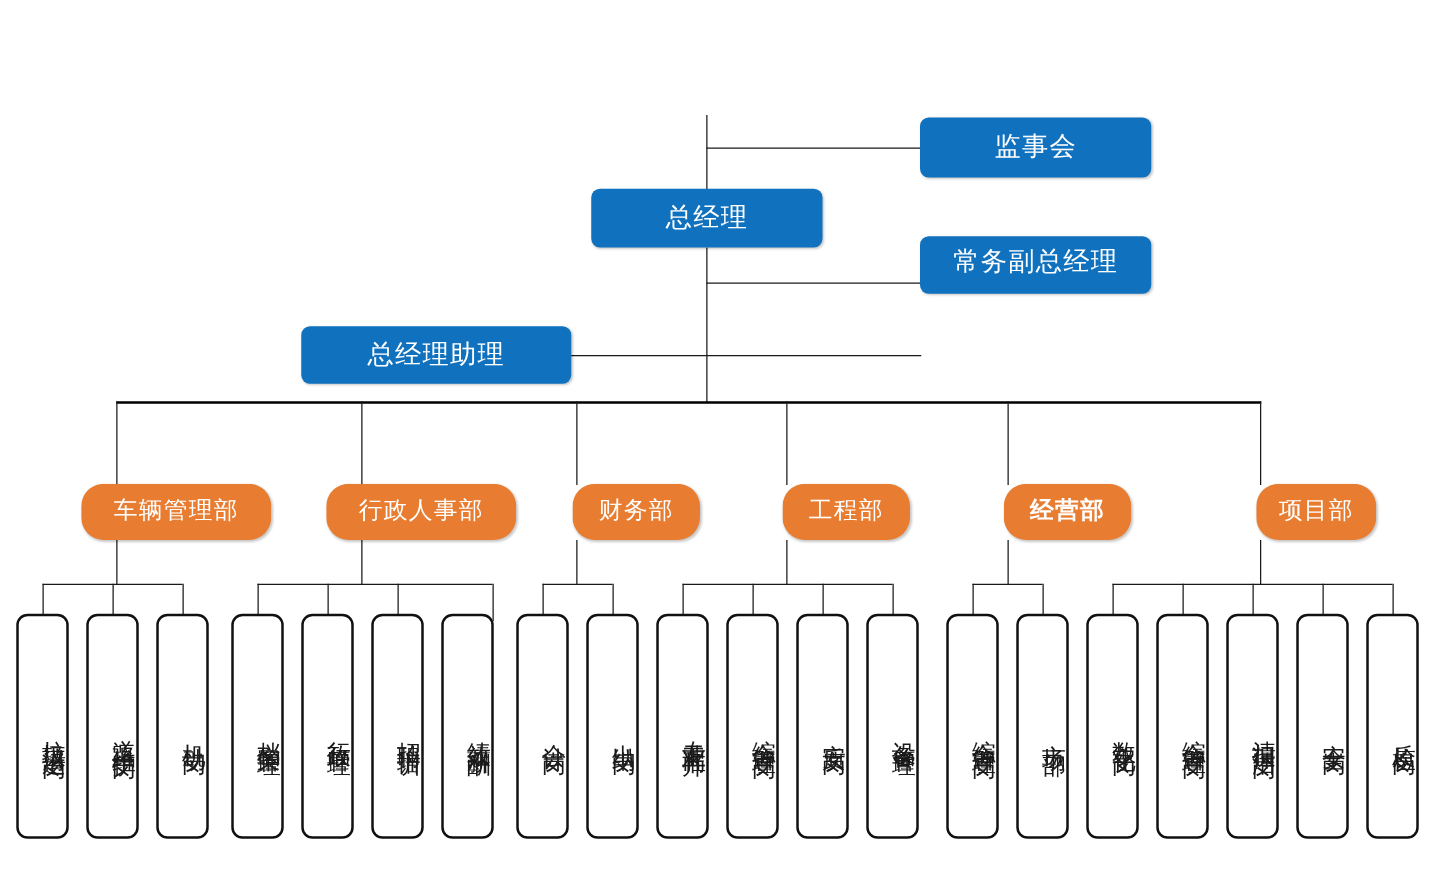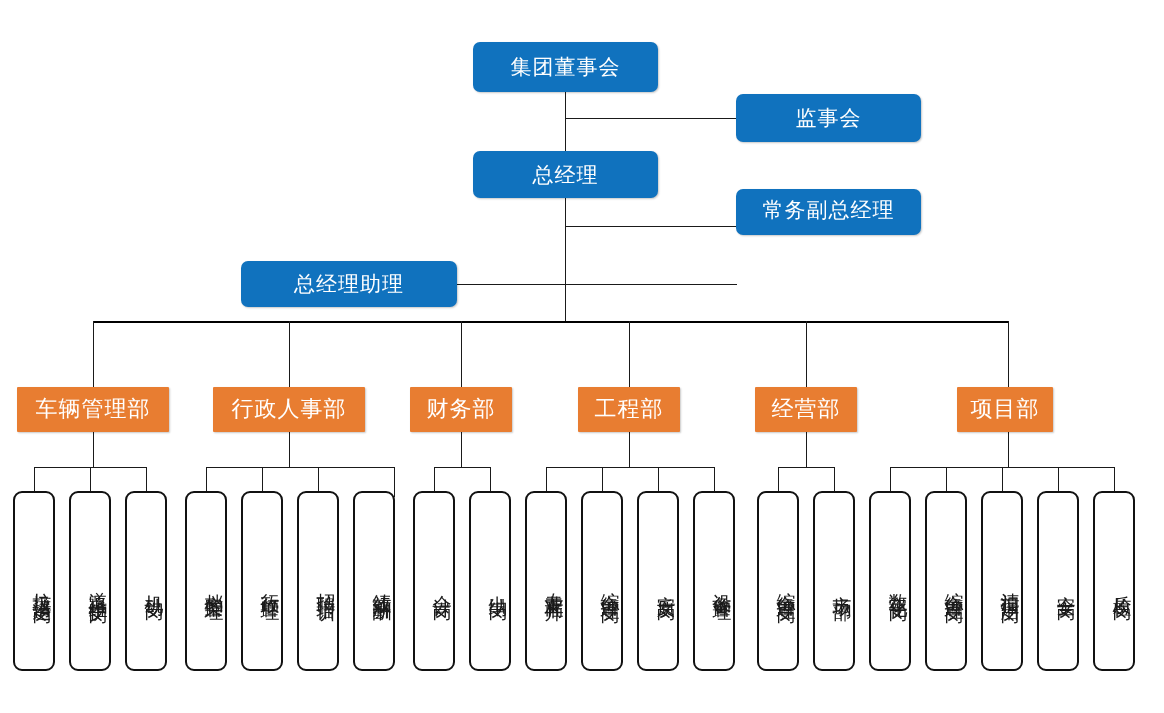--- a/index.html
+++ b/index.html
@@ -30,25 +30,26 @@
     background:#1072BE;
     color:#ffffff;
     border-radius:7px;
     font-size:21px;
     letter-spacing:1px;
     box-shadow:1px 1px 2px rgba(0,0,0,.22);
   }
   .node.orange{
     background:#E87D31;
     color:#ffffff;
-    border-radius:1px;
-    font-size:22px;
+    border-radius:18px;
+    font-size:19px;
     letter-spacing:1px;
     border:1px solid #d2accd00;
     box-shadow:1px 1px 2px rgba(0,0,0,.22);
+    margin-left:48px;
   }
   .node.leaf{
     background:#ffffff;
     color:#1a1a1a;
     border:2px solid #111111;
     border-radius:9px;
     font-size:19px;
     writing-mode:vertical-rl;
     text-orientation:upright;
     letter-spacing:3px;
@@ -63,21 +64,20 @@
   .ln.v{width:1px;}
   .ln.h{height:1px;}
   .ln.thick{background:#000000;}
   .ln.h.thick{height:2px;}
 </style>
 </head>
 <body>
 
 <div id="chart">
 
-  <div class="node blue" style="left:473px;top:42px;width:185px;height:50px;">集团董事会</div>
 
   <div class="node blue" style="left:736px;top:94px;width:185px;height:48px;">监事会</div>
 
   <div class="node blue" style="left:473px;top:151px;width:185px;height:47px;">总经理</div>
 
   <div class="node blue" style="left:736px;top:189px;width:185px;height:46px;font-family:Liberation Mono, monospace;">常务副总经理</div>
 
 
   <div class="node blue" style="left:241px;top:261px;width:216px;height:46px;">总经理助理</div>
 
@@ -97,21 +97,21 @@
   <div class="ln v" style="left:289px;top:321px;height:67px;"></div>
   <div class="ln v" style="left:461px;top:321px;height:67px;"></div>
   <div class="ln v" style="left:629px;top:321px;height:67px;"></div>
   <div class="ln v" style="left:806px;top:321px;height:67px;"></div>
   <div class="ln v" style="left:1008px;top:321px;height:67px;"></div>
 
   <div class="node orange" style="left:17px;top:387px;width:152px;height:45px;">车辆管理部</div>
   <div class="node orange" style="left:213px;top:387px;width:152px;height:45px;">行政人事部</div>
   <div class="node orange" style="left:410px;top:387px;width:102px;height:45px;text-align:right;">财务部</div>
   <div class="node orange" style="left:578px;top:387px;width:102px;height:45px;">工程部</div>
-  <div class="node orange" style="left:755px;top:387px;width:102px;height:45px;">经营部</div>
+  <div class="node orange" style="left:755px;top:387px;width:102px;height:45px;font-weight:bold;">经营部</div>
   <div class="node orange" style="left:957px;top:387px;width:96px;height:45px;">项目部</div>
 
   <div class="ln v" style="left:93px;top:432px;height:36px;"></div>
   <div class="ln h" style="left:34px;top:467px;width:112px;"></div>
   <div class="ln v" style="left:34px;top:467px;height:30px;"></div>
   <div class="ln v" style="left:90px;top:467px;height:30px;"></div>
   <div class="ln v" style="left:146px;top:467px;height:30px;"></div>
 
   <div class="ln v" style="left:289px;top:432px;height:36px;"></div>
   <div class="ln h" style="left:206px;top:467px;width:188px;"></div>

